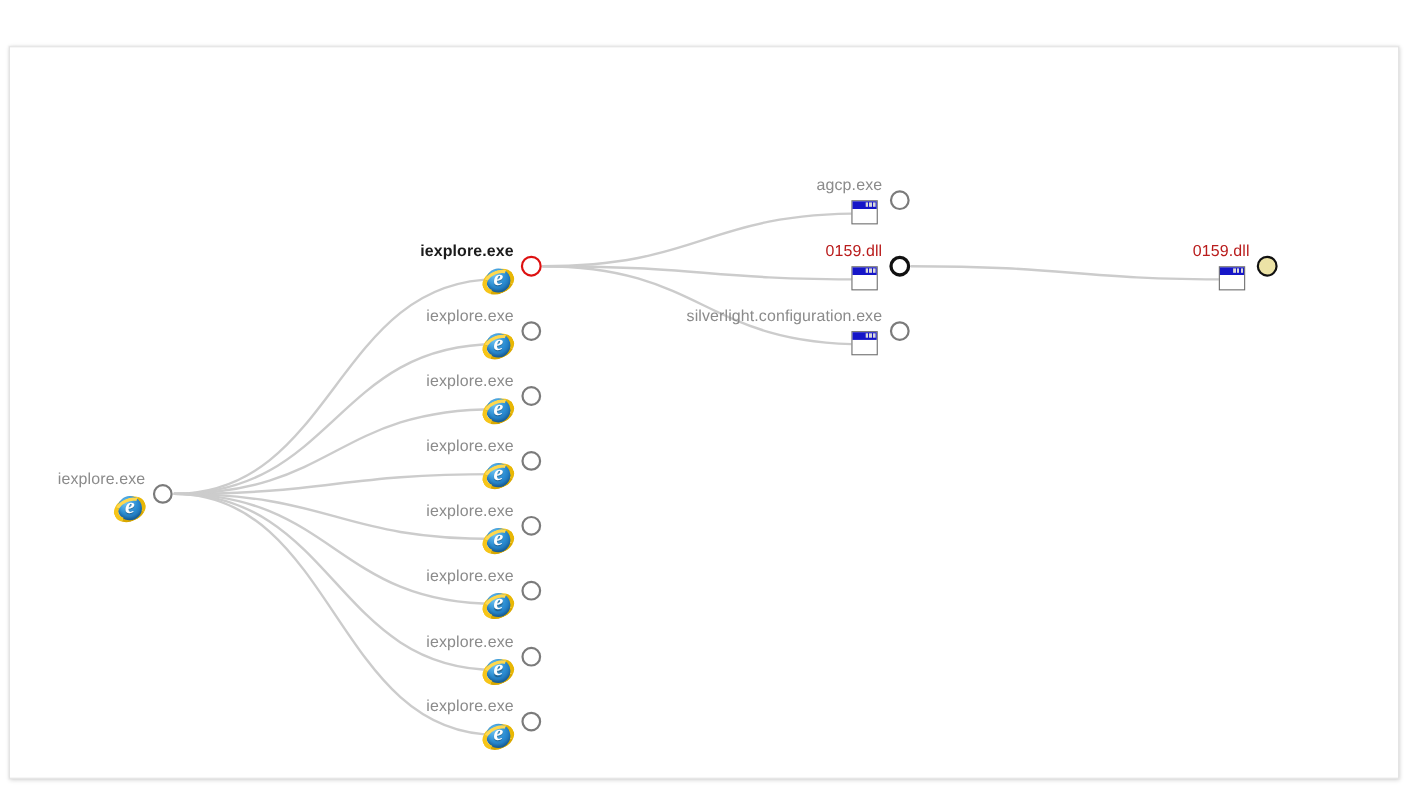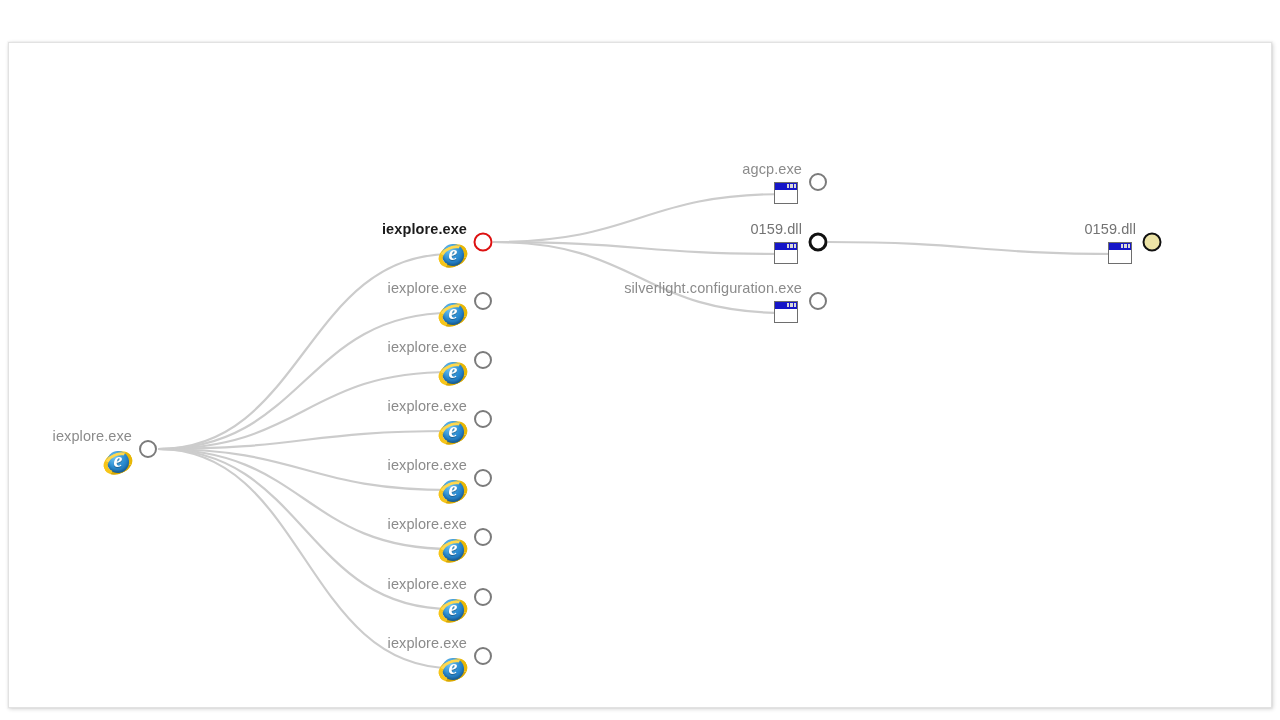--- a/index.html
+++ b/index.html
@@ -77,21 +77,21 @@
     color: #8b8b8b;
     letter-spacing: 0.1px;
     transform: translate(-100%, -50%);
     line-height: 1;
   }
   .node-label.strong {
     color: #1b1b1b;
     font-weight: bold;
   }
   .node-label.dark {
-    color: #737373;
+    color: #b91c1c;
   }
   .node-icon {
     position: absolute;
     transform: translate(-50%, -50%);
     width: 32px;
     height: 32px;
   }
   
   .ie-icon { position: relative; width: 32px; height: 32px; }
   .ie-ring {

